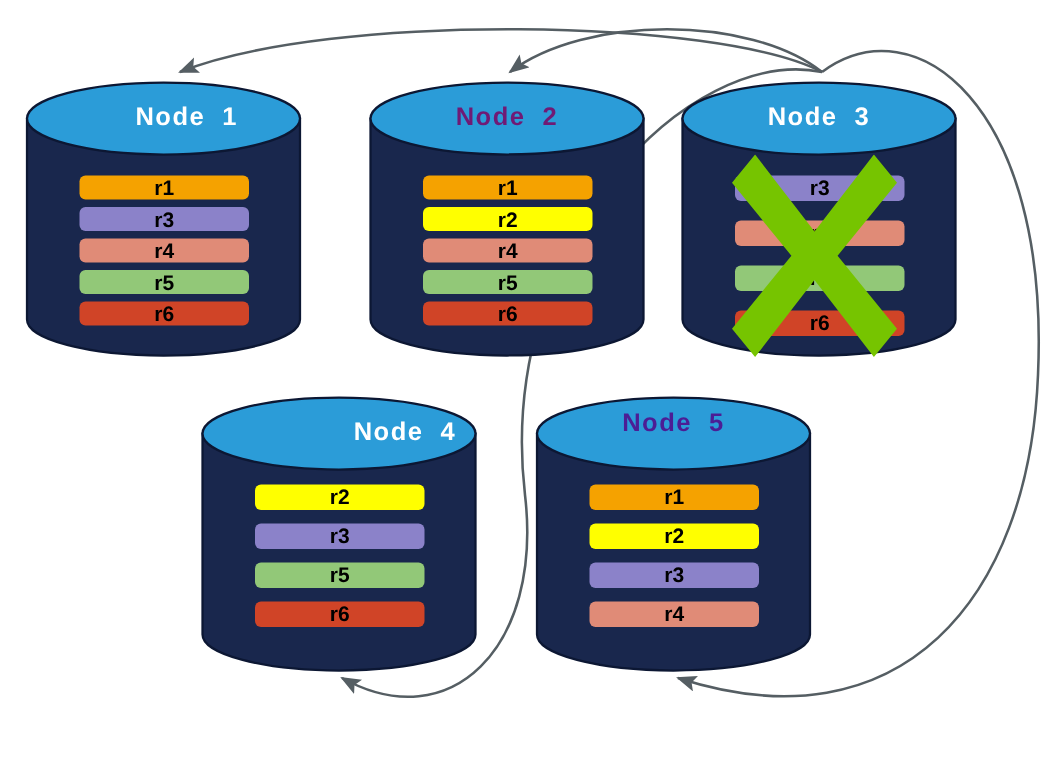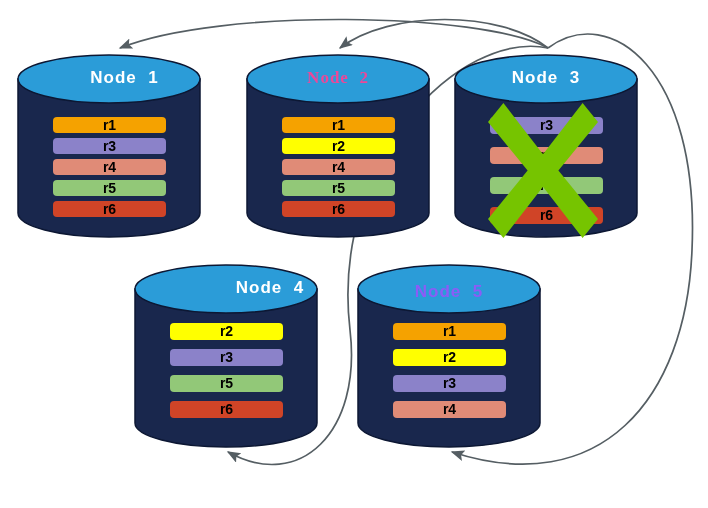--- a/index.html
+++ b/index.html
@@ -91,21 +91,21 @@
         <div class="bar" style="left: 35px; width: 113px; height: 16px; line-height: 16px; top: 83px; background: rgb(139, 130, 201);">r3</div>
         <div class="bar" style="left: 35px; width: 113px; height: 16px; line-height: 16px; top: 104px; background: rgb(224, 139, 119);">r4</div>
         <div class="bar" style="left: 35px; width: 113px; height: 16px; line-height: 16px; top: 125px; background: rgb(146, 200, 120);">r5</div>
         <div class="bar" style="left: 35px; width: 113px; height: 16px; line-height: 16px; top: 146px; background: rgb(208, 68, 39);">r6</div>
       </div>
       <div class="node" style="left: 247px; top: 55px; width: 182px; height: 182px;">
         <svg class="cyl" width="182" height="182" viewBox="0 0 182 182">
           <path d="M 0 24 L 0 158 A 91 24 0 0 0 182 158 L 182 24 Z" fill="#19274d" stroke="#0c1733" stroke-width="1.5"></path>
           <ellipse cx="91" cy="24" rx="91" ry="24" fill="#2b9cd8" stroke="#0c1733" stroke-width="1.5"></ellipse>
         </svg>
-        <div class="node-label" style="top: 13px; color: #ec4899; font-family: Liberation Serif, serif;">Node  2</div>
+        <div class="node-label" style="top: 13px; color: #701a75;">Node  2</div>
         <div class="bar" style="left: 35px; width: 113px; height: 16px; line-height: 16px; top: 62px; background: rgb(245, 162, 0);">r1</div>
         <div class="bar" style="left: 35px; width: 113px; height: 16px; line-height: 16px; top: 83px; background: rgb(255, 255, 0);">r2</div>
         <div class="bar" style="left: 35px; width: 113px; height: 16px; line-height: 16px; top: 104px; background: rgb(224, 139, 119);">r4</div>
         <div class="bar" style="left: 35px; width: 113px; height: 16px; line-height: 16px; top: 125px; background: rgb(146, 200, 120);">r5</div>
         <div class="bar" style="left: 35px; width: 113px; height: 16px; line-height: 16px; top: 146px; background: rgb(208, 68, 39);">r6</div>
       </div>
       <div class="node" style="left: 455px; top: 55px; width: 182px; height: 182px;">
         <svg class="cyl" width="182" height="182" viewBox="0 0 182 182">
           <path d="M 0 24 L 0 158 A 91 24 0 0 0 182 158 L 182 24 Z" fill="#19274d" stroke="#0c1733" stroke-width="1.5"></path>
           <ellipse cx="91" cy="24" rx="91" ry="24" fill="#2b9cd8" stroke="#0c1733" stroke-width="1.5"></ellipse>
@@ -125,21 +125,21 @@
         <div class="bar" style="left: 35px; width: 113px; height: 17px; line-height: 17px; top: 58px; background: rgb(255, 255, 0);">r2</div>
         <div class="bar" style="left: 35px; width: 113px; height: 17px; line-height: 17px; top: 84px; background: rgb(139, 130, 201);">r3</div>
         <div class="bar" style="left: 35px; width: 113px; height: 17px; line-height: 17px; top: 110px; background: rgb(146, 200, 120);">r5</div>
         <div class="bar" style="left: 35px; width: 113px; height: 17px; line-height: 17px; top: 136px; background: rgb(208, 68, 39);">r6</div>
       </div>
       <div class="node" style="left: 358px; top: 265px; width: 182px; height: 182px;">
         <svg class="cyl" width="182" height="182" viewBox="0 0 182 182">
           <path d="M 0 24 L 0 158 A 91 24 0 0 0 182 158 L 182 24 Z" fill="#19274d" stroke="#0c1733" stroke-width="1.5"></path>
           <ellipse cx="91" cy="24" rx="91" ry="24" fill="#2b9cd8" stroke="#0c1733" stroke-width="1.5"></ellipse>
         </svg>
-        <div class="node-label" style="top: 17px; color: #8b5cf6;">Node  5</div>
+        <div class="node-label" style="top: 7px; color: #4c1d95;">Node  5</div>
         <div class="bar" style="left: 35px; width: 113px; height: 17px; line-height: 17px; top: 58px; background: rgb(245, 162, 0);">r1</div>
         <div class="bar" style="left: 35px; width: 113px; height: 17px; line-height: 17px; top: 84px; background: rgb(255, 255, 0);">r2</div>
         <div class="bar" style="left: 35px; width: 113px; height: 17px; line-height: 17px; top: 110px; background: rgb(139, 130, 201);">r3</div>
         <div class="bar" style="left: 35px; width: 113px; height: 17px; line-height: 17px; top: 136px; background: rgb(224, 139, 119);">r4</div>
       </div>
       <div class="xmark" style="left: 488px; top: 103px; width: 110px; height: 135px;"><svg width="110" height="135" viewBox="0 0 100 100" preserveAspectRatio="none">
           <path d="M 14 0 L 50 38 L 86 0 L 100 14 L 64 50 L 100 86 L 86 100 L 50 62 L 14 100 L 0 86 L 36 50 L 0 14 Z" fill="#76c400"></path>
         </svg></div>
     </div>
 

